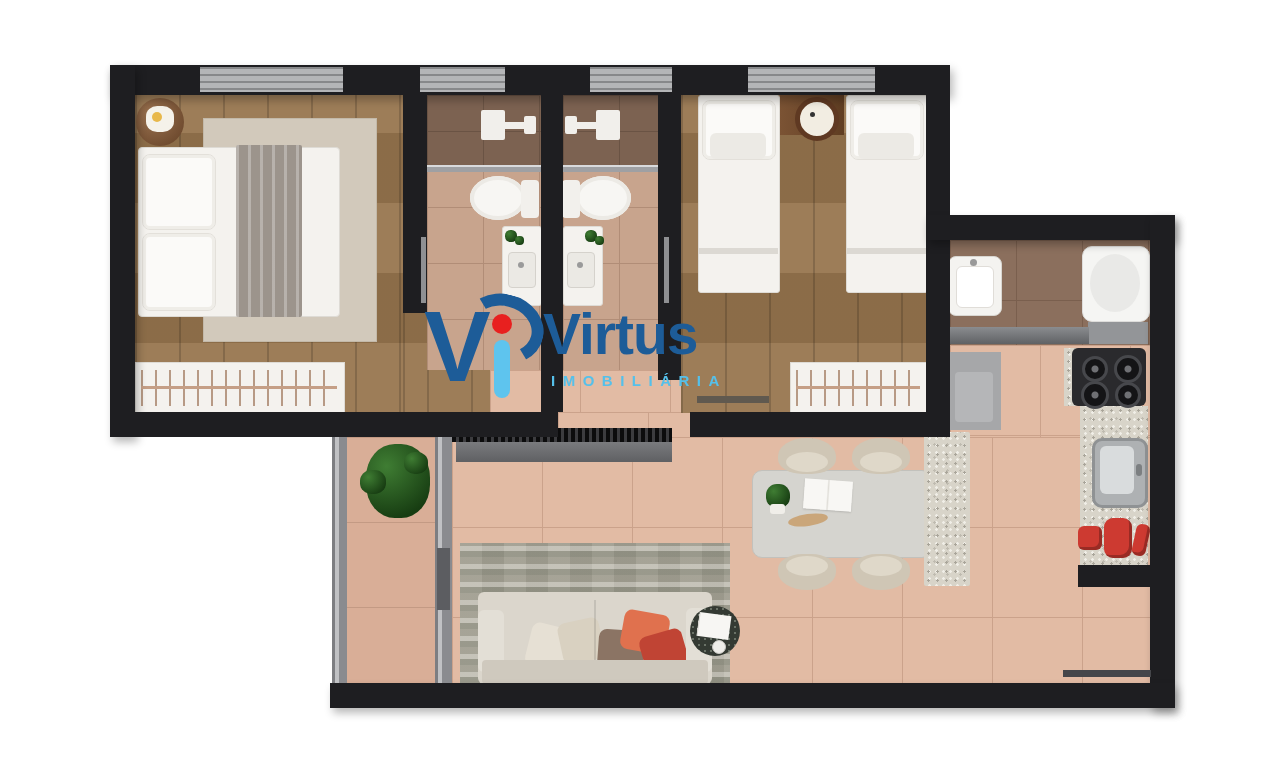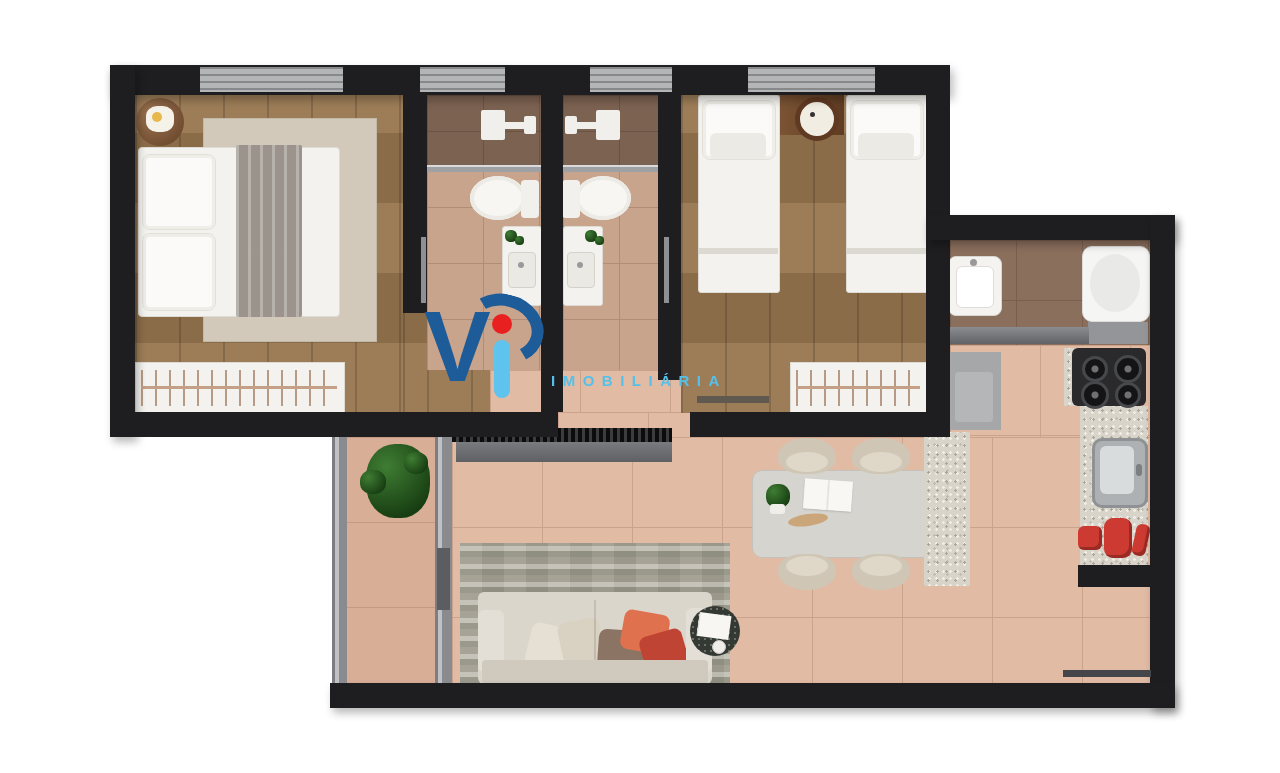--- a/index.html
+++ b/index.html
@@ -187,16 +187,17 @@
   <div class="ab win" style="left:200px;top:67px;width:143px;height:25px;"></div>
   <div class="ab win" style="left:420px;top:67px;width:85px;height:25px;"></div>
   <div class="ab win" style="left:590px;top:67px;width:82px;height:25px;"></div>
   <div class="ab win" style="left:748px;top:67px;width:127px;height:25px;"></div>
 
   <div class="ab logo-layer" style="left:418px;top:292px;width:310px;height:110px;">
     <div class="ab logo-v" style="left:6px;top:4px;">V</div>
     <div class="ab logo-arc" style="left:44px;top:2px;"></div>
     <div class="ab logo-dot" style="left:74px;top:22px;"></div>
     <div class="ab logo-stem" style="left:76px;top:48px;"></div>
+    <div class="ab logo-name" style="left:125px;top:14px;">Virtus</div>
     <div class="ab logo-sub" style="left:133px;top:80px;">IMOBILIÁRIA</div>
   </div>
 
 </div>
 
 </body></html>

